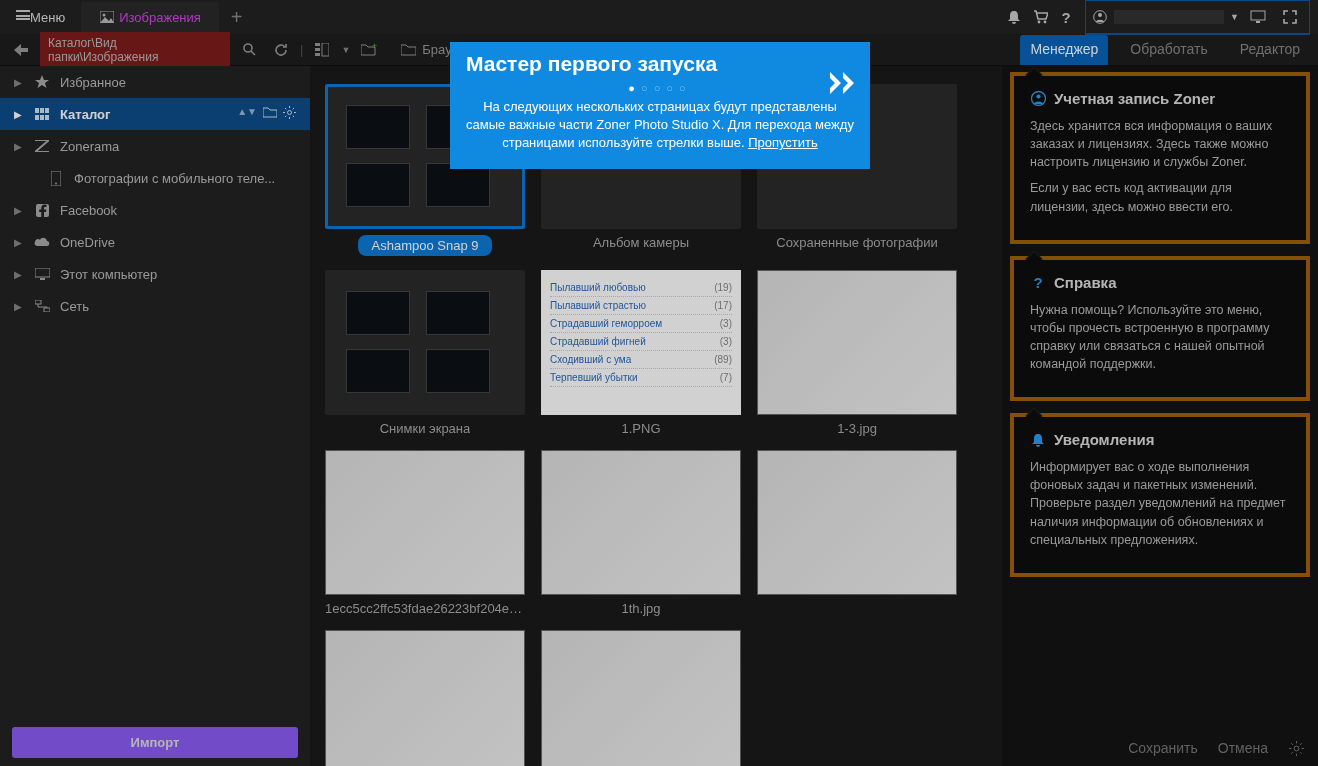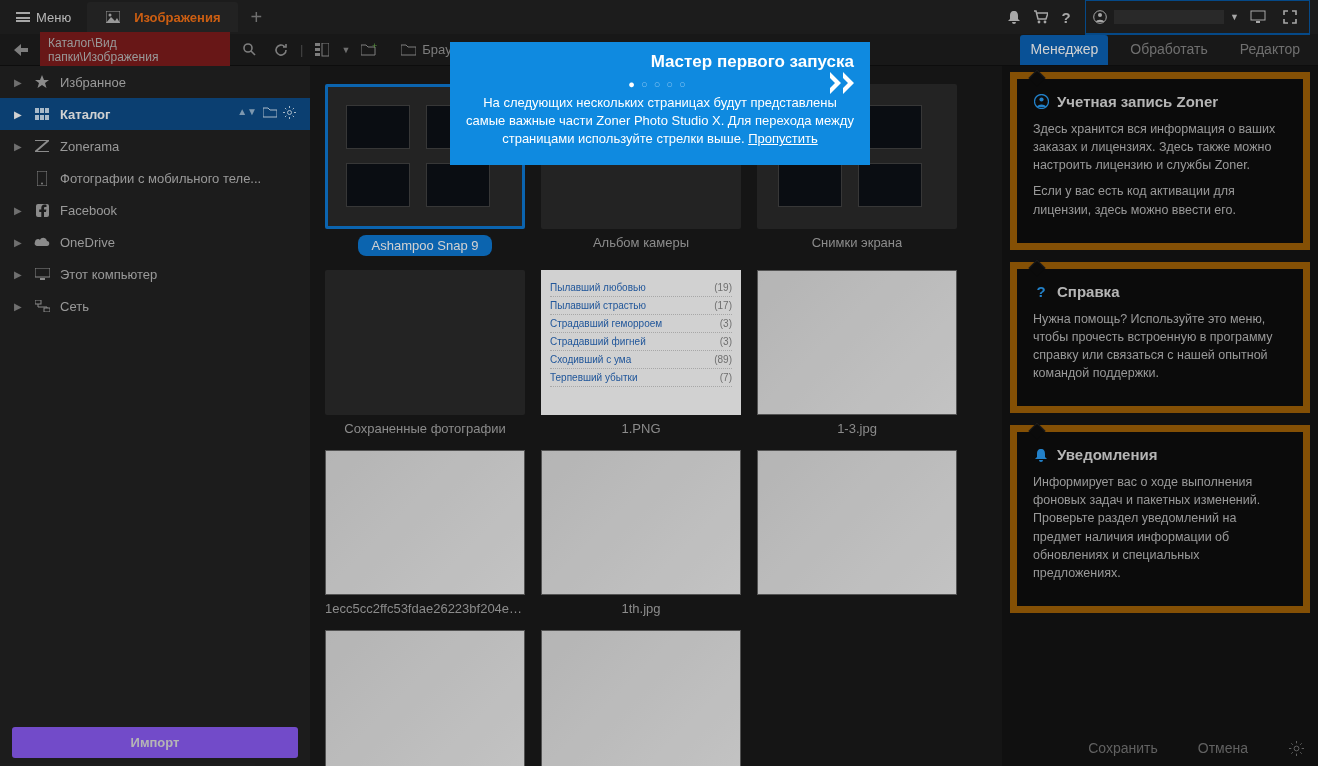--- a/index.html
+++ b/index.html
@@ -1,23 +1,23 @@
 <!DOCTYPE html>
 <html><head>
 <meta charset="utf-8">
 <style>
 * { box-sizing: border-box; margin: 0; padding: 0; font-family: "Segoe UI", Arial, sans-serif; }
 body { width: 1318px; height: 766px; background: #1a1a1a; color: #aaa; overflow: hidden; position: relative; font-size: 13px; }
 
 
 .topbar { height: 34px; background: #232323; display:flex; align-items:center; padding: 0 8px; }
-.menu-btn { display:flex; align-items:center; gap:6px; color:#ddd; padding:4px 8px; cursor:pointer; }
+.menu-btn { display:flex; align-items:flex-start; color:#ddd; padding:4px 8px; cursor:pointer; }
 .hamburger { width:14px; height:10px; border-top:2px solid #ccc; border-bottom:2px solid #ccc; position:relative; }
 .hamburger::before { content:""; position:absolute; top:3px; left:0; right:0; border-top:2px solid #ccc; }
-.tab { background:#2a2a2a; color:#f97316; padding:7px 18px; display:flex; align-items:center; gap:13px; margin-left:8px; border-top-left-radius:3px; border-top-right-radius:3px;font-weight:bold; }
+.tab { background:#2a2a2a; color:#d946ef; padding:7px 18px; display:flex; align-items:center; gap:4px; margin-left:8px; border-top-left-radius:3px; border-top-right-radius:3px; }
 .newtab { color:#888; font-size:20px; padding:4px 12px; cursor:pointer; }
 .topbar .spacer { flex:1; }
 .icon-btn { width:26px; height:26px; display:flex; align-items:center; justify-content:center; color:#bbb; cursor:pointer; }
 .user-area { display:flex; align-items:center; gap:6px; border:1px solid #0759a6; border-bottom-width:2px; padding:3px 6px; margin-left:6px; }
 .user-box { width:110px; height:14px; background:#333; }
 
 .toolbar { height: 32px; background: #1e1e1e; display:flex; align-items:center; padding:0 8px; gap:6px; border-bottom:1px solid #111; }
 .toolbar .path { background:#7f1d1d; color:#bbb; padding:4px 8px; width:190px; font-size:12px; }
 .toolbar .grp { display:flex; align-items:center; gap:6px; color:#999; font-size:13px; margin-left:12px;}
 .toolbar .spacer{flex:1;}
@@ -41,31 +41,31 @@
 .grid { display:grid; grid-template-columns: repeat(3, 210px); gap: 14px 6px; justify-content:start; }
 .cell { display:flex; flex-direction:column; align-items:center; gap:6px; }
 .thumb { width:200px; height:145px; background:#2f2f2f; border:3px solid transparent; position:relative; overflow:hidden; }
 .thumb.folder { background:#2b2b2b; border-radius:2px; }
 .thumb.folder::before { content:""; position:absolute; top:-10px; left:8px; width:50px; height:18px; background:#2b2b2b; border-radius:3px 3px 0 0; }
 .caption { color:#aaa; font-size:13px; text-align:center; max-width:200px; overflow:hidden; white-space:nowrap; text-overflow:ellipsis;}
 .cell.sel .thumb { border-color:#0e7ad6; }
 .cell.sel .caption { background:#0e7ad6; color:#fff; padding:3px 14px; border-radius:8px; }
 
 .rpanel { width:316px; background:#141414; position:relative; display:flex; flex-direction:column; }
-.rpanel .bottom-actions { padding:10px 14px; display:flex; gap:40px; justify-content:flex-end; color:#777; font-size:14px;}
+.rpanel .bottom-actions { padding:10px 14px; display:flex; gap:20px; justify-content:flex-end; color:#777; font-size:14px;}
 .info-cards { position:absolute; top:6px; left:8px; right:8px; display:flex; flex-direction:column; gap:12px; }
-.card { background:#0e0e0e; color:#ddd; padding:14px 16px 16px; border:7px solid #a16207; position:relative;}
+.card { background:#0e0e0e; color:#ddd; padding:14px 16px 16px; border:4px solid #a16207; position:relative;}
 .card h3 { display:flex; align-items:center; gap:8px; font-size:15px; font-weight:bold; margin-bottom:10px;}
 .card p { font-size:12.5px; color:#bbb; line-height:1.45; margin-bottom:8px;}
 .ptr { position:absolute; top:-7px; left:14px; width:12px;height:12px; background:#0e0e0e; border-left:1px solid #222; border-top:1px solid #222; transform:rotate(45deg);}
 .ic { width:16px; height:16px; display:inline-flex; align-items:center; justify-content:center; }
 
 
 .wizard { position:absolute; top:42px; left:450px; width:420px; background:#0f8ae0; color:#fff; padding:10px 16px 16px; font-size:13px; z-index:50;}
-.wizard h2 { text-align:right; font-size:17px; font-weight:bold; }
+.wizard h2 { text-align:left; font-size:21px; font-weight:bold; }
 .dots { text-align:center; margin:6px 0 4px; letter-spacing:6px; font-size:11px;}
 .dots .f { color:#fff;} .dots .e{ color:#7fc1f1;}
 .wizard .next { position:absolute; right:14px; top:28px; font-size:26px; cursor:pointer;}
 .wizard p { text-align:center; line-height:1.4; }
 .wizard a { color:#fff; text-decoration:underline; cursor:pointer;}
 .dimmer { position:absolute; inset:0; background:rgba(0,0,0,0.18); pointer-events:none; z-index:30;}
 
 
 .mini { position:absolute; background:#111; border:1px solid #444;}
 .pnglist { background:#fff; padding:6px 6px; font-size:10px;}
@@ -252,21 +252,21 @@
     </div>
     <div class="side-item">
       <span class="chev">▶</span>
       <span class="ic">
           <svg width="14" height="12" viewBox="0 0 14 12">
             <path d="M0 0 H14 L0 12 H14" fill="none" stroke="#aaa" stroke-width="2"></path>
           </svg>
         </span>
       <span class="itxt">Zonerama</span>
     </div>
-    <div class="side-item" style="padding-left:34px;">
+    <div class="side-item" style="padding-left:48px;">
       <span class="ic">
           <svg width="10" height="15" viewBox="0 0 10 15">
             <rect x="0" y="0" width="10" height="15" rx="1.5" fill="none" stroke="#aaa"></rect>
             <circle cx="5" cy="12.5" r="0.9" fill="#aaa"></circle>
           </svg>
         </span>
       <span class="itxt">Фотографии с мобильного теле...</span>
     </div>
     <div class="side-item">
       <span class="chev">▶</span>
@@ -321,31 +321,31 @@
             <div class="mini" style="left: 18px; top: 76px; width: 64px; height: 44px; background: rgb(13, 17, 23);"></div>
             <div class="mini" style="left: 98px; top: 76px; width: 64px; height: 44px; background: rgb(13, 17, 23);"></div>
           </div>
           <div class="caption">Ashampoo Snap 9</div>
         </div>
         <div class="cell">
           <div class="thumb folder"></div>
           <div class="caption">Альбом камеры</div>
         </div>
         <div class="cell">
+          <div class="thumb folder"></div>
+          <div class="caption">Сохраненные фотографии</div>
+        </div>
+        <div class="cell">
           <div class="thumb folder">
             <div class="mini" style="left: 18px; top: 18px; width: 64px; height: 44px; background: rgb(13, 17, 23);"></div>
             <div class="mini" style="left: 98px; top: 18px; width: 64px; height: 44px; background: rgb(13, 17, 23);"></div>
             <div class="mini" style="left: 18px; top: 76px; width: 64px; height: 44px; background: rgb(13, 17, 23);"></div>
             <div class="mini" style="left: 98px; top: 76px; width: 64px; height: 44px; background: rgb(13, 17, 23);"></div>
           </div>
           <div class="caption">Снимки экрана</div>
-        </div>
-        <div class="cell">
-          <div class="thumb folder"></div>
-          <div class="caption">Сохраненные фотографии</div>
         </div>
         <div class="cell">
           <div class="thumb" style="background: rgb(255, 255, 255); padding: 0px;">
             <div class="pnglist">
               <div>
                 <span>Пылавший любовью</span>
                 <span>(19)</span>
               </div>
               <div>
                 <span>Пылавший страстью</span>

